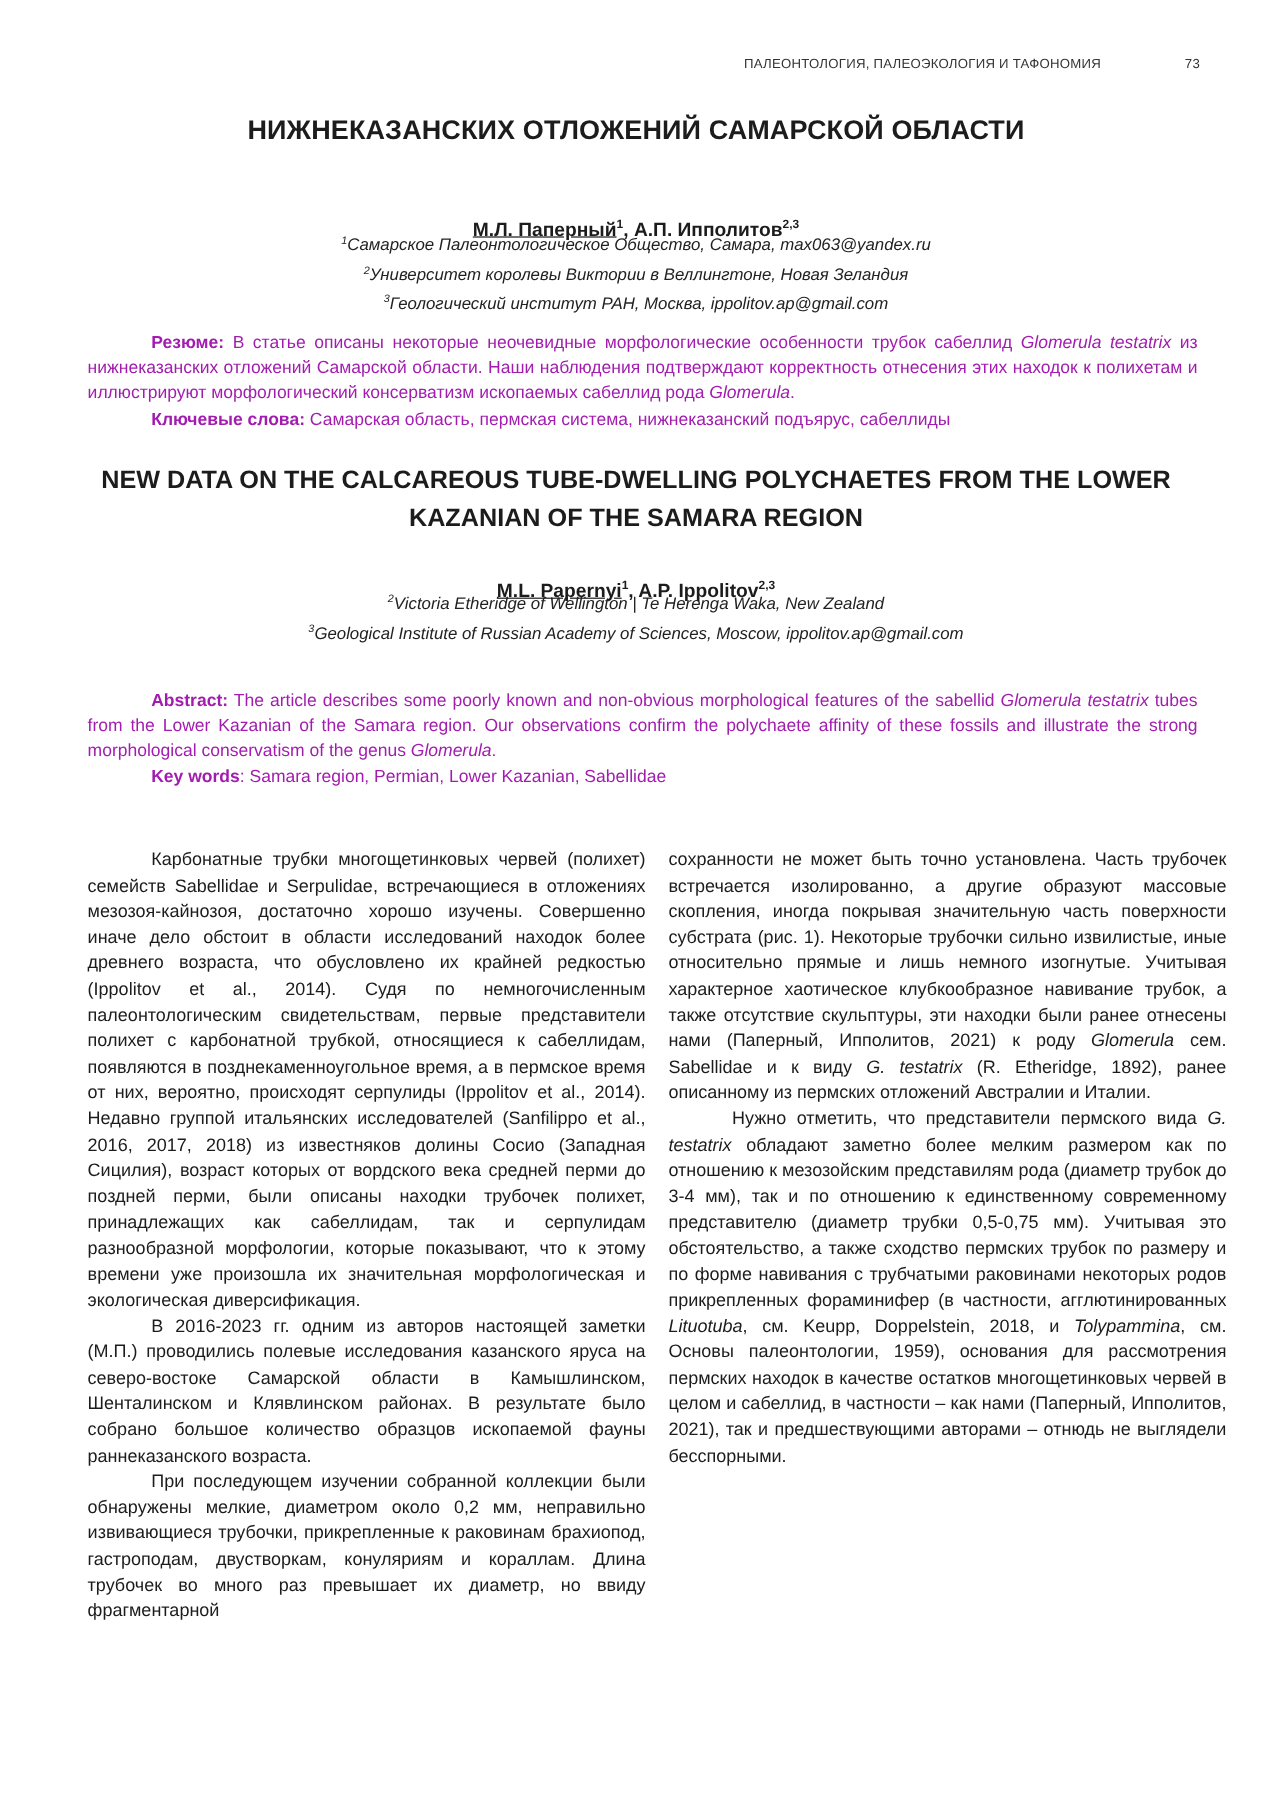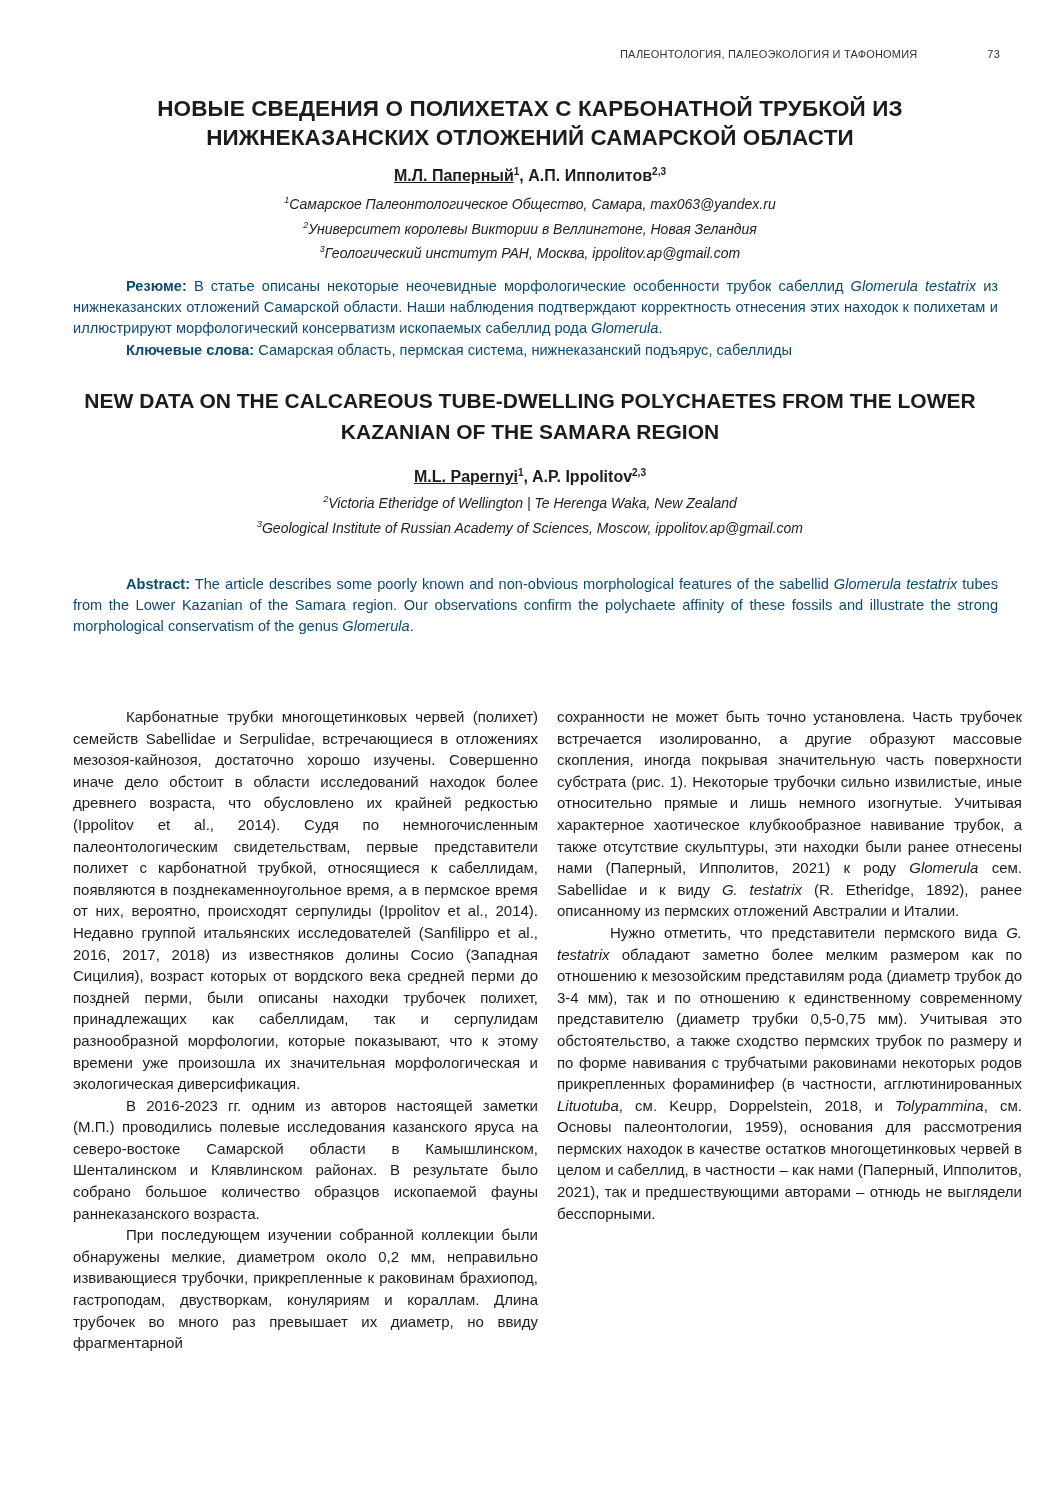--- a/index.html
+++ b/index.html
@@ -1,28 +1,28 @@
 <!DOCTYPE html>
 <html><head>
 <meta charset="utf-8">
 <style>
   html, body { margin: 0; padding: 0; background: #ffffff; }
   body { width: 1058px; height: 1497px; position: relative; overflow: hidden; color: #1a1a1a; font-family: "Liberation Sans", "DejaVu Sans", sans-serif; }
   .running-head { position: absolute; top: 48px; left: 620px; width: 380px; font-size: 11px; letter-spacing: 0.2px; color: #333; }
   .running-head .section { position: absolute; left: 0; top: 0; }
   .running-head .page-num { position: absolute; right: 0; top: 0; }
   .ru-title { position: absolute; top: 94px; left: 60px; width: 940px; text-align: center; font-weight: bold; font-size: 22.5px; line-height: 29px; letter-spacing: 0.1px; color: #1c1c1c; }
-  .authors { text-align: center; font-weight: bold; font-size: 16px; color: #1c1c1c; }
+  .authors { text-align: center; font-weight: bold; font-size: 16px; color: #1c1c1c; margin-top: 16px; }
   .authors .u { text-decoration: underline; }
   .authors sup { font-size: 10px; }
   .affil { text-align: center; font-style: italic; font-size: 14px; line-height: 21px; color: #222; }
   .affil sup { font-size: 9px; }
   .ru-authors { position: absolute; top: 166px; left: 60px; width: 940px; }
   .ru-affils { position: absolute; top: 190px; left: 60px; width: 940px; }
-  .abstract-block { position: absolute; left: 73px; width: 925px; font-size: 14.6px; line-height: 21.2px; text-align: justify; color: #0c4a6e; }
+  .abstract-block { position: absolute; left: 73px; width: 925px; font-size: 14.6px; line-height: 21.2px; text-align: justify; color: #a21caf; }
   .abstract-block .p { text-indent: 53px; }
   .abstract-block b { font-weight: bold; }
   .ru-abstract { top: 276px; }
   .en-title { position: absolute; top: 385px; left: 60px; width: 940px; text-align: center; font-weight: bold; font-size: 21px; line-height: 31px; color: #1c1c1c; }
   .en-authors { position: absolute; top: 467px; left: 60px; width: 940px; }
   .en-affils { position: absolute; top: 489px; left: 60px; width: 940px; }
   .en-abstract { top: 574px; }
   .col { position: absolute; top: 706px; width: 465px; font-size: 15px; line-height: 21.6px; text-align: justify; color: #1c1c1c; }
   .col-left { left: 73px; }
   .col-right { left: 557px; }
@@ -32,21 +32,20 @@
 </style>
 </head>
 <body>
 
 <div class="running-head">
   <span class="section">ПАЛЕОНТОЛОГИЯ, ПАЛЕОЭКОЛОГИЯ И ТАФОНОМИЯ</span>
   <span class="page-num">73</span>
 </div>
 
 <div class="ru-title">
-  <div>НОВЫЕ СВЕДЕНИЯ О ПОЛИХЕТАХ С КАРБОНАТНОЙ ТРУБКОЙ ИЗ</div>
   <div>НИЖНЕКАЗАНСКИХ ОТЛОЖЕНИЙ САМАРСКОЙ ОБЛАСТИ</div>
 </div>
 
 <div class="authors ru-authors">
   <span class="u">М.Л. Паперный</span><sup>1</sup>,
   <span>А.П. Ипполитов</span><sup>2,3</sup>
 </div>
 
 <div class="affil ru-affils">
   <div><sup>1</sup><span>Самарское Палеонтологическое Общество, Самара, max063@yandex.ru</span></div>
@@ -69,20 +68,21 @@
   <span>A.P. Ippolitov</span><sup>2,3</sup>
 </div>
 
 <div class="affil en-affils">
   <div><sup>2</sup><span>Victoria Etheridge of Wellington | Te Herenga Waka, New Zealand</span></div>
   <div><sup>3</sup><span>Geological Institute of Russian Academy of Sciences, Moscow, ippolitov.ap@gmail.com</span></div>
 </div>
 
 <div class="abstract-block en-abstract">
   <div class="p"><b>Abstract:</b><span> The article describes some poorly known and non-obvious morphological features of the sabellid </span><i>Glomerula testatrix</i><span> tubes from the Lower Kazanian of the Samara region. Our observations confirm the polychaete affinity of these fossils and illustrate the strong morphological conservatism of the genus </span><i>Glomerula</i><span>.</span></div>
+  <div class="p"><b>Key words</b><span>: Samara region, Permian, Lower Kazanian, Sabellidae</span></div>
 </div>
 
 <div class="col col-left">
   <p class="p">Карбонатные трубки многощетинковых червей (полихет) семейств Sabellidae и Serpulidae, встречающиеся в отложениях мезозоя-кайнозоя, достаточно хорошо изучены. Совершенно иначе дело обстоит в области исследований находок более древнего возраста, что обусловлено их крайней редкостью (Ippolitov et al., 2014). Судя по немногочисленным палеонтологическим свидетельствам, первые представители полихет с карбонатной трубкой, относящиеся к сабеллидам, появляются в позднекаменноугольное время, а в пермское время от них, вероятно, происходят серпулиды (Ippolitov et al., 2014). Недавно группой итальянских исследователей (Sanfilippo et al., 2016, 2017, 2018) из известняков долины Сосио (Западная Сицилия), возраст которых от вордского века средней перми до поздней перми, были описаны находки трубочек полихет, принадлежащих как сабеллидам, так и серпулидам разнообразной морфологии, которые показывают, что к этому времени уже произошла их значительная морфологическая и экологическая диверсификация.</p>
   <p class="p">В 2016-2023 гг. одним из авторов настоящей заметки (М.П.) проводились полевые исследования казанского яруса на северо-востоке Самарской области в Камышлинском, Шенталинском и Клявлинском районах. В результате было собрано большое количество образцов ископаемой фауны раннеказанского возраста.</p>
   <p class="p">При последующем изучении собранной коллекции были обнаружены мелкие, диаметром около 0,2 мм, неправильно извивающиеся трубочки, прикрепленные к раковинам брахиопод, гастроподам, двустворкам, конуляриям и кораллам. Длина трубочек во много раз превышает их диаметр, но ввиду фрагментарной</p>
 </div>
 
 <div class="col col-right">
   <p class="p cont"><span>сохранности не может быть точно установлена. Часть трубочек встречается изолированно, а другие образуют массовые скопления, иногда покрывая значительную часть поверхности субстрата (рис. 1). Некоторые трубочки сильно извилистые, иные относительно прямые и лишь немного изогнутые. Учитывая характерное хаотическое клубкообразное навивание трубок, а также отсутствие скульптуры, эти находки были ранее отнесены нами (Паперный, Ипполитов, 2021) к роду </span><i>Glomerula</i><span> сем. Sabellidae и к виду </span><i>G. testatrix</i><span> (R. Etheridge, 1892), ранее описанному из пермских отложений Австралии и Италии.</span></p>

